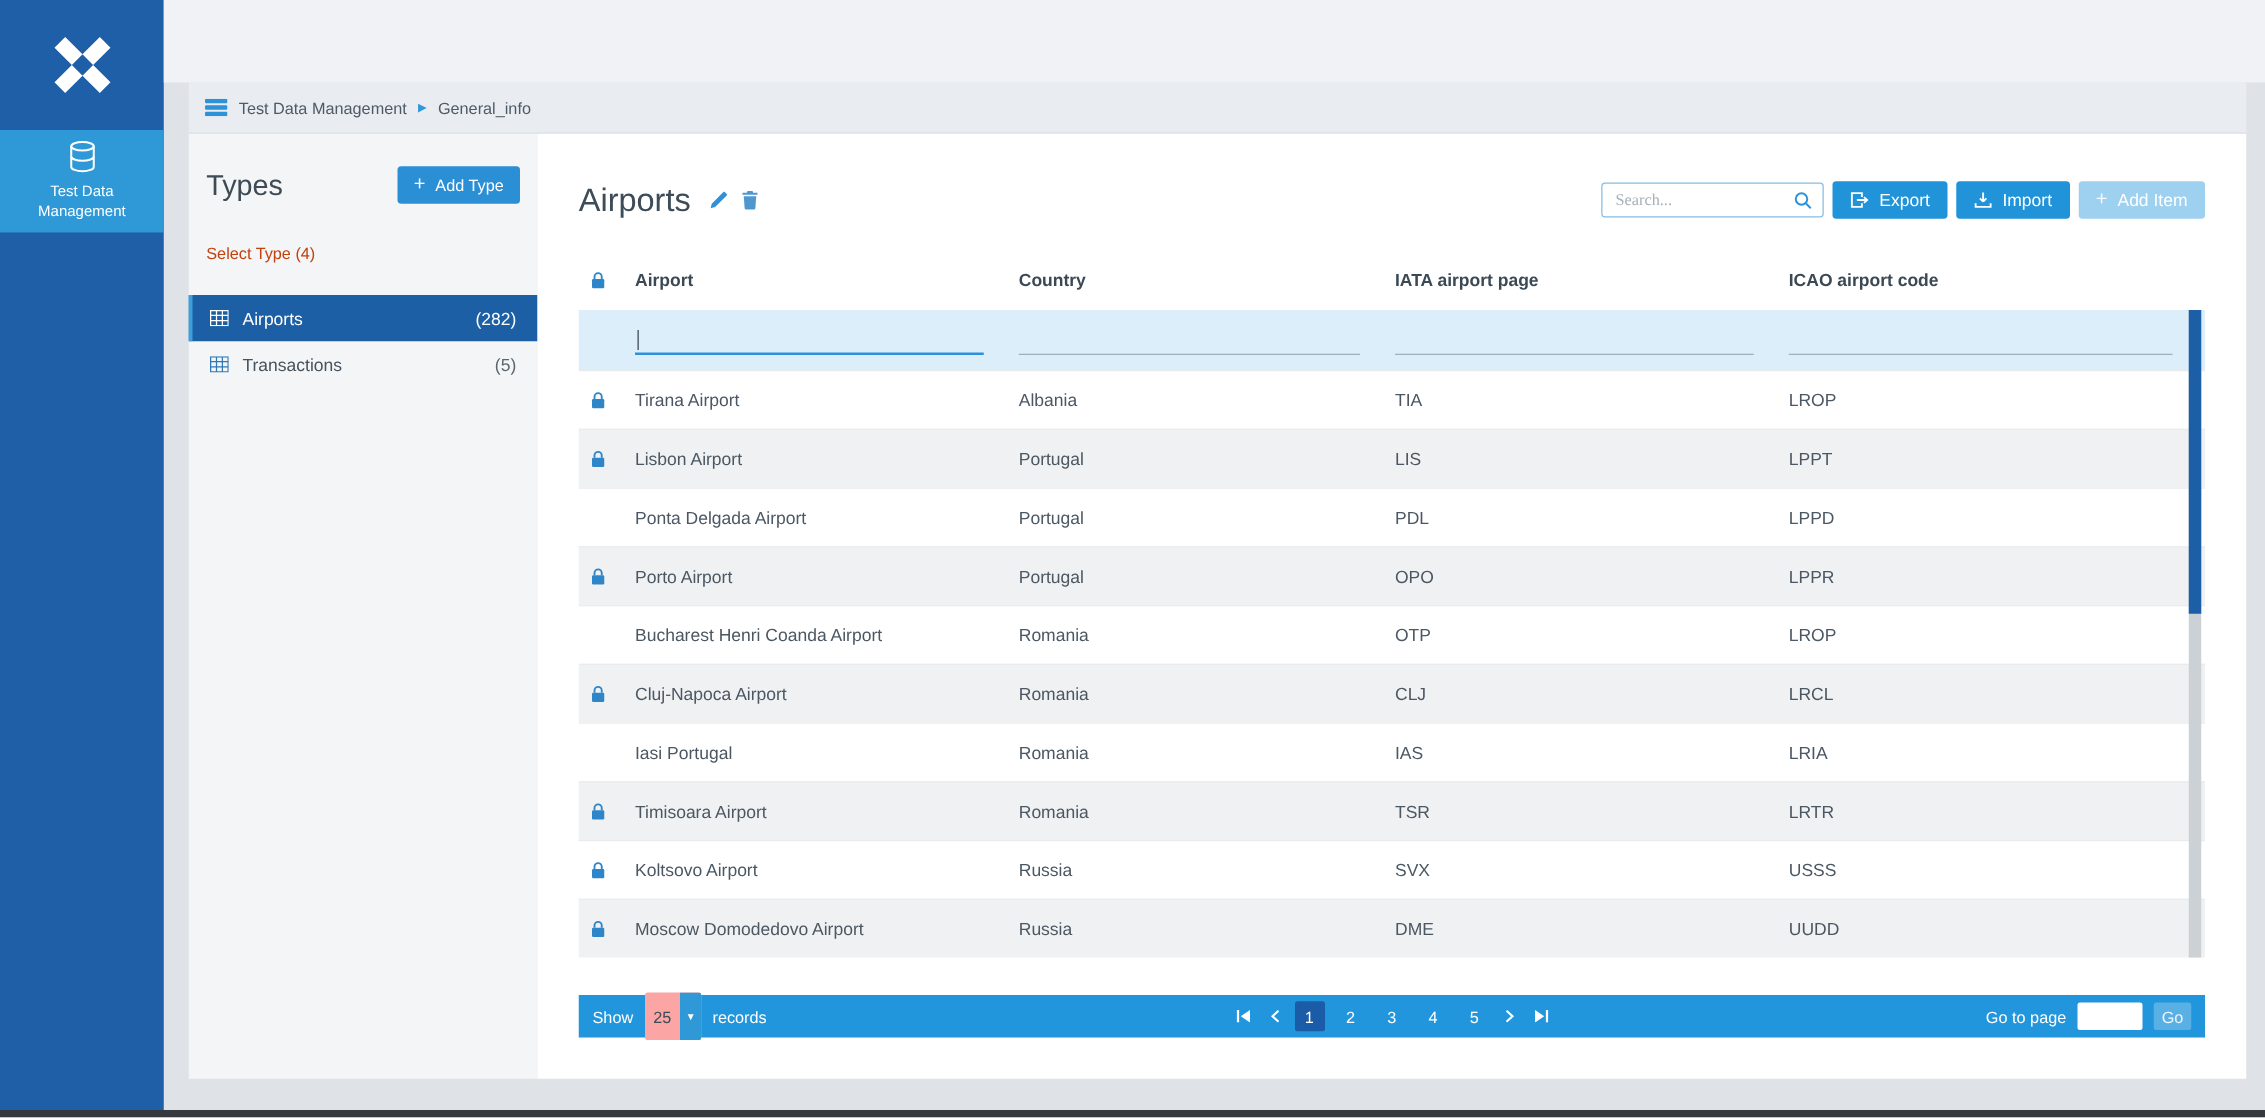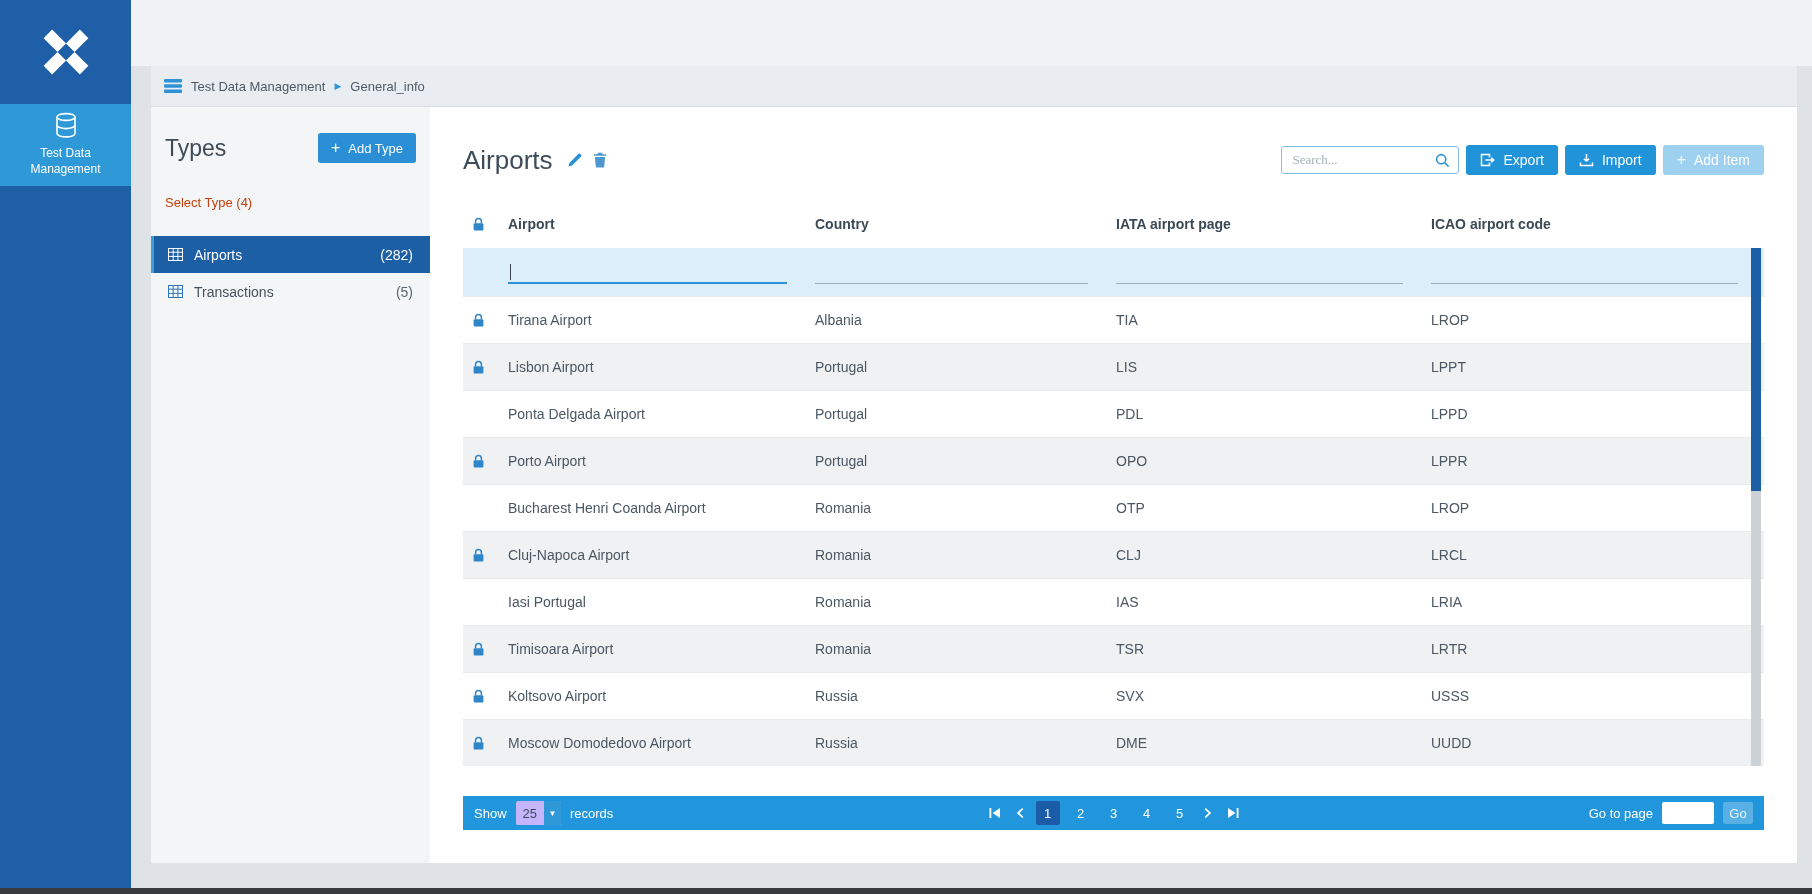--- a/index.html
+++ b/index.html
@@ -74,21 +74,21 @@
            width:1px; height:16px; background:#3a444e; }
   .data-row { height:47px; font-size:14px; color:#4b5763; border-top:1px solid #e9ebed; cursor:pointer; }
   .grid-body .data-row:nth-child(even) { background:#f0f1f2; }
   
   .vscroll { position:absolute; right:36px; top:141px; width:10px; height:518px; background:#ccd1d6; cursor:pointer; }
   .vthumb { position:absolute; left:0; top:0; width:10px; height:243px; background:#1d5fa6; cursor:grab; }
   
   .pagebar { margin-top:30px; height:34px; background:#2196dd; position:relative;
              display:flex; align-items:center; padding:0 11px; color:#fff; font-size:13px; }
   .pb-left { display:flex; align-items:center; gap:9px; }
-  .page-size { display:flex; align-items:stretch; height:24px; background:#c4b5fd; border-radius:2px;
+  .page-size { display:flex; align-items:stretch; height:38px; background:#fca5a5; border-radius:2px;
                overflow:hidden; cursor:pointer; }
   .ps-val { display:flex; align-items:center; padding:0 7px; color:#3c4a56; }
   .ps-arr { width:17px; background:#2f98d7; display:flex; align-items:center; justify-content:center;
             color:#fff; font-size:8px; }
   .pb-center { position:absolute; left:50%; top:0; height:100%; transform:translateX(-50%);
                display:flex; align-items:center; gap:9px; }
   .pg-nav { display:flex; align-items:center; padding:0 3px; cursor:pointer; }
   .pg-num { width:24px; height:24px; display:flex; align-items:center; justify-content:center;
             border-radius:2px; cursor:pointer; }
   .pg-num.active { background:#1a5ca8; }

